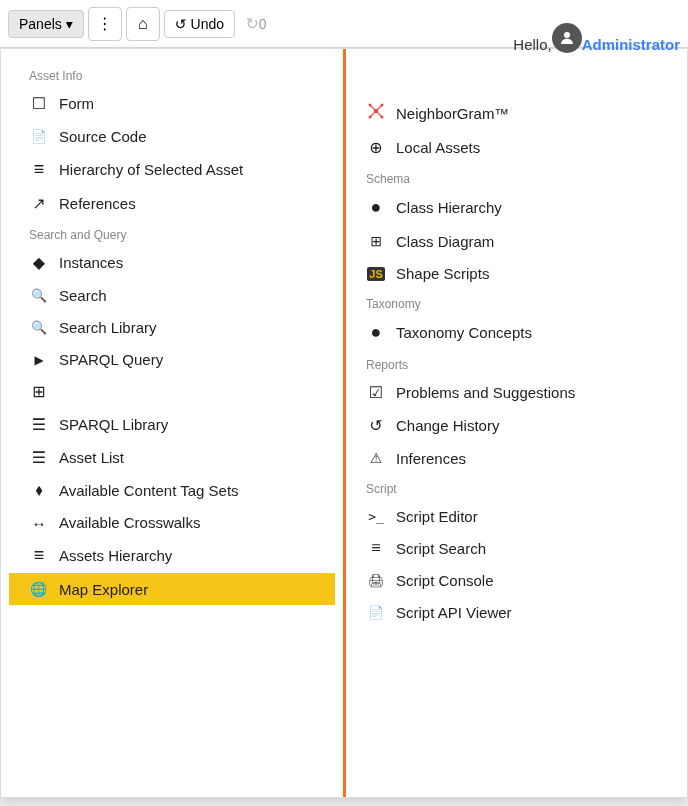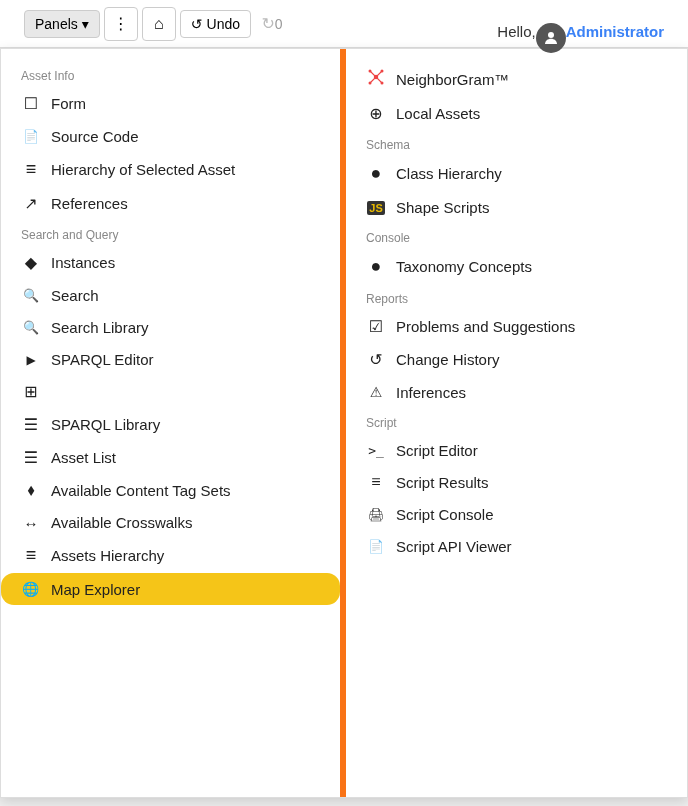--- a/index.html
+++ b/index.html
@@ -10,21 +10,21 @@
       width: 688px;
       min-height: 806px;
     }
 
     
     .topbar {
       display: flex;
       align-items: center;
       background: #fff;
       border-bottom: 1px solid #ddd;
-      padding: 0 24px;
+      padding: 0 8px;
       height: 48px;
       gap: 4px;
     }
     .topbar-panels-btn {
       display: flex;
       align-items: center;
       gap: 4px;
       background: #e8e8e8;
       border: 1px solid #ccc;
       border-radius: 4px;
@@ -52,21 +52,21 @@
       background: none;
       border: 1px solid #ccc;
       border-radius: 4px;
       padding: 5px 10px;
       cursor: pointer;
       font-size: 14px;
     }
     .topbar-spacer { flex: 1; }
     .topbar-user {
       display: flex;
-      align-items: flex-start;
+      align-items: flex-end;
       font-size: 15px;
       color: #333;
       margin-top: 28px;
     }
     .topbar-user a {
       color: #3b82f6;
       font-weight: 600;
       text-decoration: none;
     }
     .user-avatar {
@@ -90,27 +90,28 @@
       display: flex;
       background: #fff;
       border: 1px solid #ddd;
       box-shadow: 0 4px 12px rgba(0,0,0,0.15);
       min-height: 750px;
     }
 
     
     .left-col {
       width: 345px;
-      border-right: 6px solid #f97316;
-      padding: 12px 0;
+      border-right: 3px solid #f97316;
+      padding: 12px 8px;
     }
     
     .right-col {
       flex: 1;
       padding: 12px 0;
+      margin-top: 34px;
     }
 
     .section-label {
       font-size: 12px;
       color: #888;
       padding: 8px 20px 4px 20px;
       font-weight: 400;
     }
 
     .menu-item {
@@ -119,21 +120,20 @@
       gap: 10px;
       padding: 7px 20px;
       cursor: pointer;
       font-size: 15px;
       color: #222;
       user-select: none;
     }
     .menu-item.active {
       background: #f5c518;
       font-weight: 500;
-      border-radius: 13px;
     }
     .menu-item .item-icon {
       width: 20px;
       text-align: center;
       flex-shrink: 0;
       font-size: 16px;
     }
 
     
     .icon-form::before { content: '☐'; }
@@ -223,21 +223,21 @@
       <div class="menu-item">
         <span class="item-icon icon-search"></span>
         <span>Search</span>
       </div>
       <div class="menu-item">
         <span class="item-icon icon-search-lib"></span>
         <span>Search Library</span>
       </div>
       <div class="menu-item">
         <span class="item-icon icon-sparql"></span>
-        <span>SPARQL Editor</span>
+        <span>SPARQL Query</span>
       </div>
       <div class="menu-item">
         <span class="item-icon icon-sparql-table"></span>
       </div>
       <div class="menu-item">
         <span class="item-icon icon-sparql-lib"></span>
         <span>SPARQL Library</span>
       </div>
       <div class="menu-item">
         <span class="item-icon icon-asset-list"></span>
@@ -279,24 +279,28 @@
       <div class="menu-item">
         <span class="item-icon icon-local-assets"></span>
         <span>Local Assets</span>
       </div>
       <div class="section-label">Schema</div>
       <div class="menu-item">
         <span class="item-icon icon-class-hier"></span>
         <span>Class Hierarchy</span>
       </div>
       <div class="menu-item">
+        <span class="item-icon icon-class-diagram"></span>
+        <span>Class Diagram</span>
+      </div>
+      <div class="menu-item">
         <span class="item-icon icon-shape"></span>
         <span>Shape Scripts</span>
       </div>
-      <div class="section-label">Console</div>
+      <div class="section-label">Taxonomy</div>
       <div class="menu-item">
         <span class="item-icon icon-taxonomy"></span>
         <span>Taxonomy Concepts</span>
       </div>
       <div class="section-label">Reports</div>
       <div class="menu-item">
         <span class="item-icon icon-problems"></span>
         <span>Problems and Suggestions</span>
       </div>
       <div class="menu-item">
@@ -307,21 +311,21 @@
         <span class="item-icon icon-inferences"></span>
         <span>Inferences</span>
       </div>
       <div class="section-label">Script</div>
       <div class="menu-item">
         <span class="item-icon icon-script-editor"></span>
         <span>Script Editor</span>
       </div>
       <div class="menu-item">
         <span class="item-icon icon-script-results"></span>
-        <span>Script Results</span>
+        <span>Script Search</span>
       </div>
       <div class="menu-item">
         <span class="item-icon icon-script-console"></span>
         <span>Script Console</span>
       </div>
       <div class="menu-item">
         <span class="item-icon icon-script-api"></span>
         <span>Script API Viewer</span>
       </div>
     </div>

